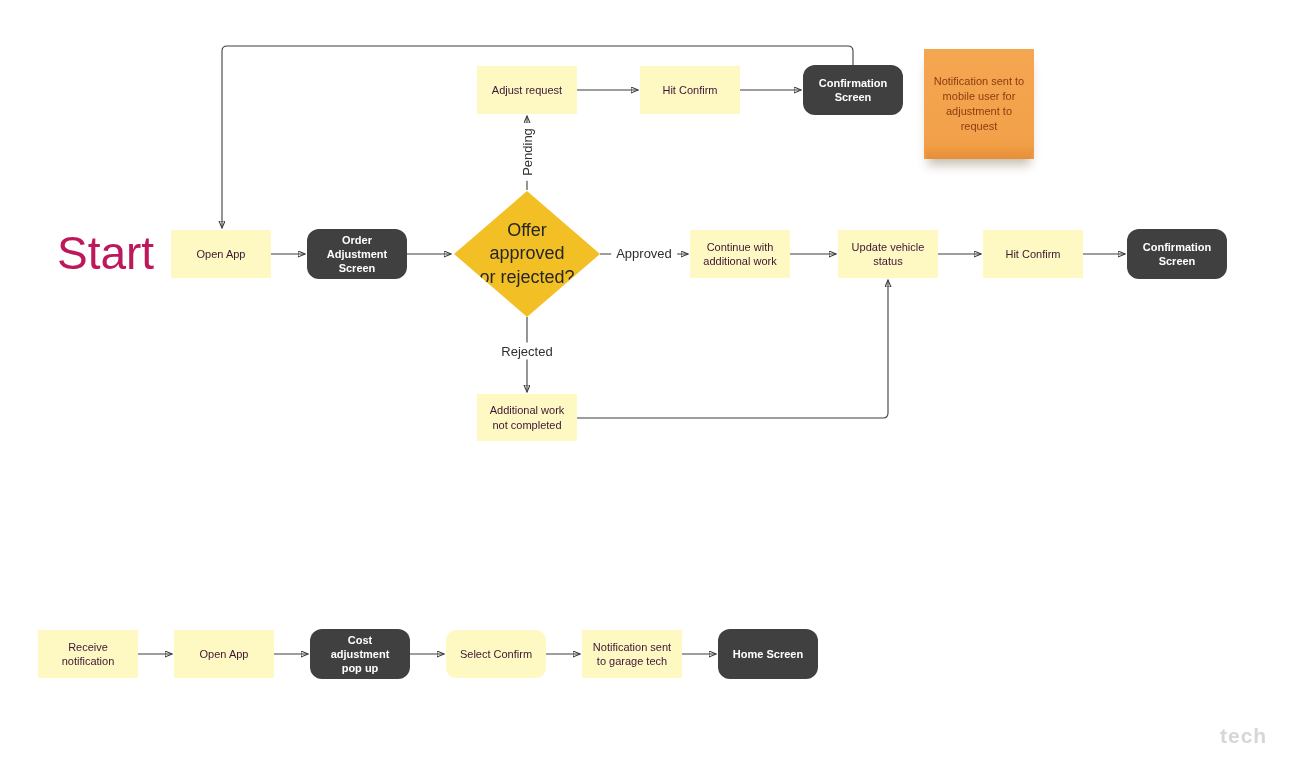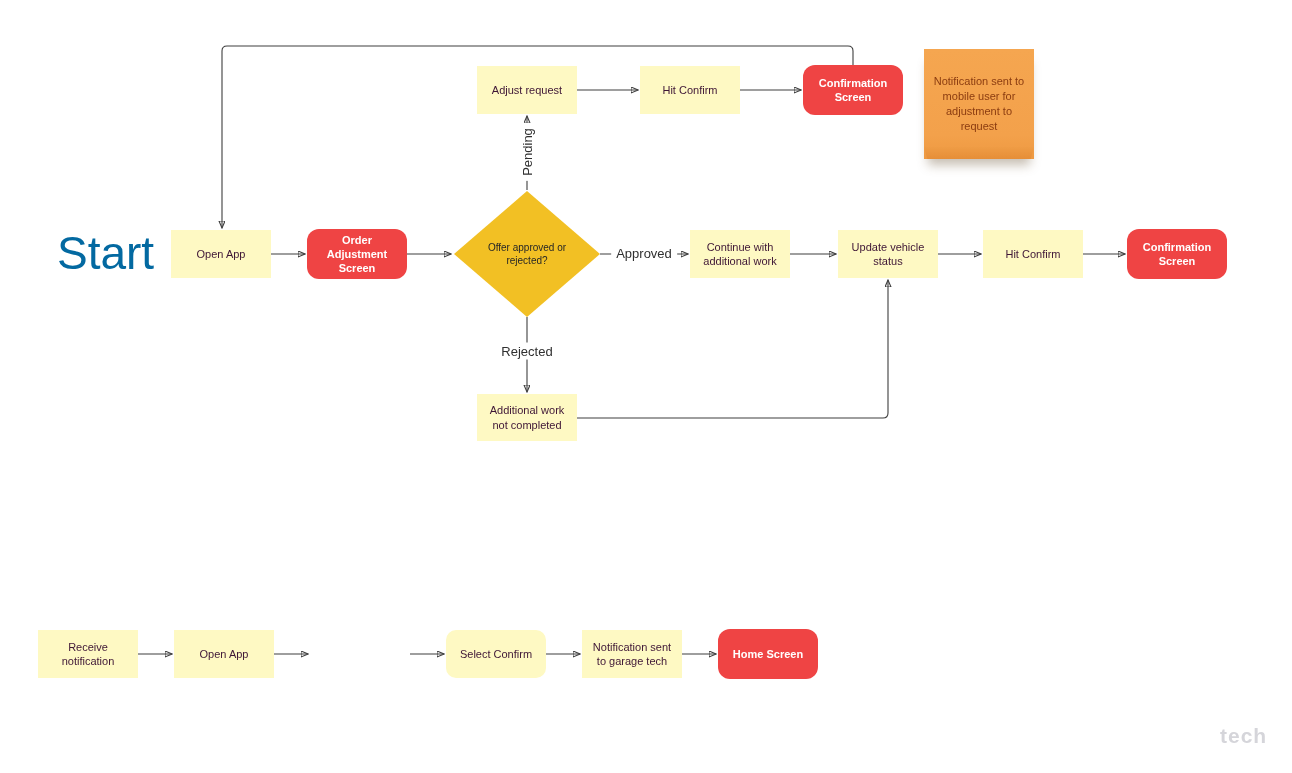--- a/index.html
+++ b/index.html
@@ -36,21 +36,21 @@
     line-height: 1.3;
   }
   .node.pink {
     background: #fef9c3;
     color: #3d1535;
     width: 100px;
     height: 48px;
     padding: 8px;
   }
   .node.black {
-    background: #ef4444;
+    background: #404040;
     color: #ffffff;
     width: 100px;
     height: 50px;
     border-radius: 12px;
     font-weight: bold;
     padding: 14px;
   }
 
   
   #n-adjust-request        { left: 477px; top: 66px; }
@@ -68,40 +68,40 @@
     position: absolute;
     left: 454px; top: 191px;
     width: 146px; height: 126px;
     background: #f2c024;
     clip-path: polygon(50% 0, 100% 50%, 50% 100%, 0 50%);
     display: flex;
     align-items: center;
     justify-content: center;
     text-align: center;
     color: #262626;
-    font-size: 10px;
+    font-size: 18px;
     line-height: 1.3;
   }
   .decision span { width: 96px; display: block; }
 
   .edge-label {
     position: absolute;
     background: #ffffff;
     color: #2f2f2f;
     font-size: 13px;
     padding: 1px 5px;
     white-space: nowrap;
   }
   #lbl-approved { left: 644px; top: 253px; transform: translate(-50%, -50%); }
   #lbl-pending  { left: 527px; top: 152px; transform: translate(-50%, -50%) rotate(-90deg); }
   #lbl-rejected { left: 527px; top: 351px; transform: translate(-50%, -50%); }
 
   .lane-title {
     position: absolute;
-    color: #0369a1;
+    color: #be185d;
     font-weight: 400;
     white-space: nowrap;
   }
   #title-start     { left: 57px; top: 226px; font-size: 46px; }
   #title-car-owner { left: 37px; top: 547px; font-size: 33px; }
 
   .sticky {
     position: absolute;
     left: 924px; top: 49px;
     width: 110px; height: 110px;
@@ -195,19 +195,20 @@
   <div class="node black" id="n-confirmation-mid">Confirmation Screen</div>
 
   <div class="node pink" id="n-additional-work">Additional work not completed</div>
 
   <div class="edge-label" id="lbl-approved">Approved</div>
   <div class="edge-label" id="lbl-pending">Pending</div>
   <div class="edge-label" id="lbl-rejected">Rejected</div>
 
   <div class="node pink" id="n-receive-notification">Receive notification</div>
   <div class="node pink" id="n-open-app-2">Open App</div>
+  <div class="node black" id="n-cost-adjustment">Cost adjustment pop up</div>
   <div class="node pink" id="n-select-confirm">Select Confirm</div>
   <div class="node pink" id="n-notification-garage">Notification sent to garage tech</div>
   <div class="node black" id="n-home-screen">Home Screen</div>
 
   <div class="watermark">tech</div>
 
 </div>
 
 </body></html>

